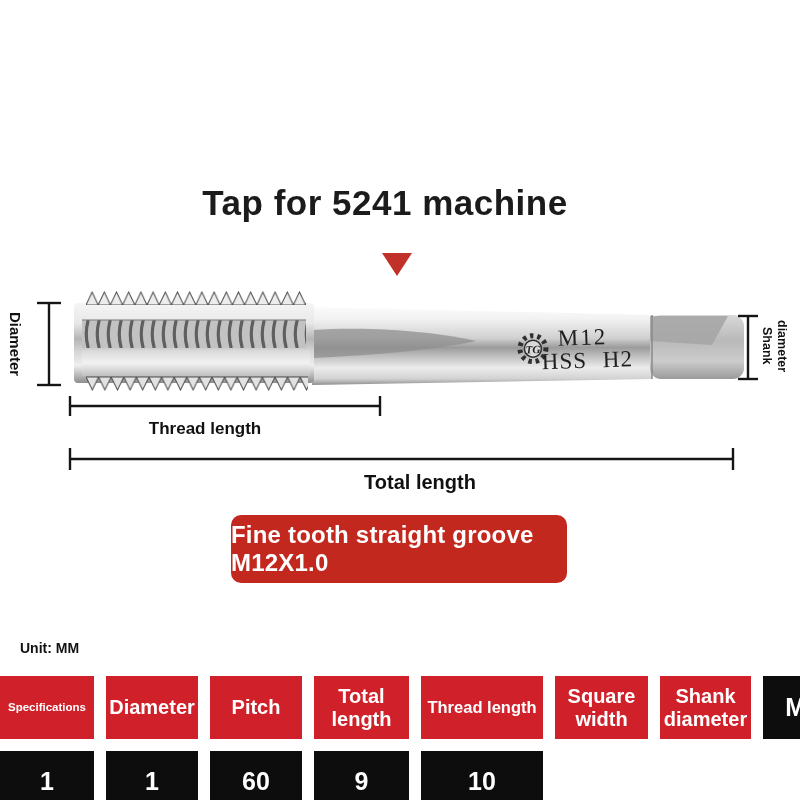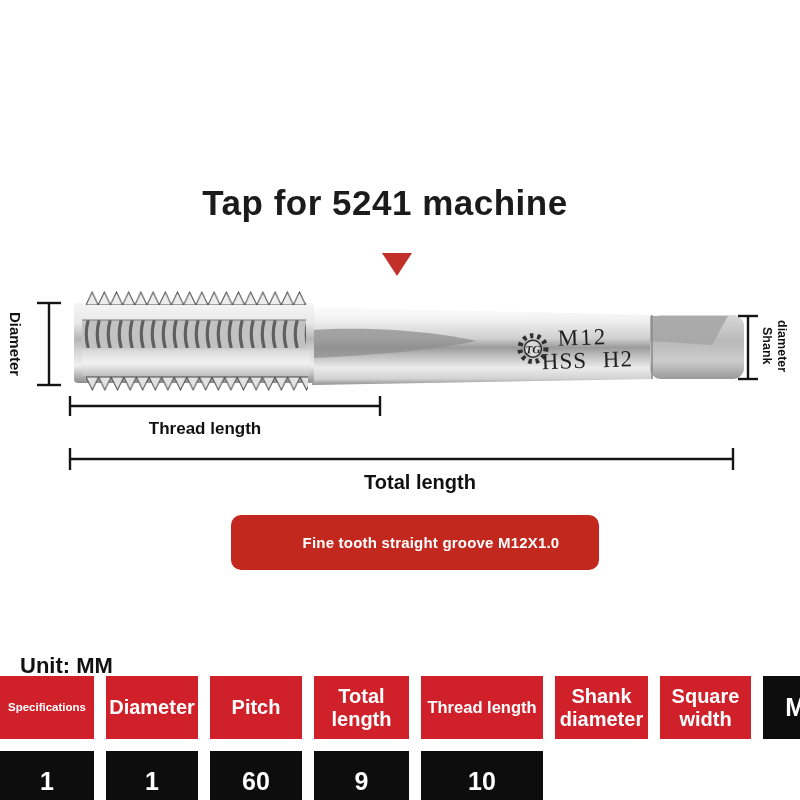--- a/index.html
+++ b/index.html
@@ -16,26 +16,26 @@
   .diagram-svg{position:absolute;top:270px;left:0;width:800px;height:230px;}
 
   .vlabel{position:absolute;writing-mode:vertical-lr;font-weight:700;color:#111;text-align:center;}
   .diameter-label{left:7px;top:302px;height:84px;font-size:15px;}
   .shank-label{left:758px;top:309px;height:74px;font-size:12.5px;line-height:1.25;}
   .shank-label span{display:block;}
   .hlabel{position:absolute;font-weight:700;color:#111;text-align:center;}
   .thread-label{left:85px;top:419px;width:240px;font-size:17px;}
   .total-label{left:300px;top:471px;width:240px;font-size:20px;}
 
-  .badge{position:absolute;top:515px;left:231px;width:336px;height:55px;
+  .badge{position:absolute;top:515px;left:231px;width:336px;height:68px;
     background:var(--badge-red,#c3281e);border-radius:10px;color:#fff;
     display:flex;align-items:center;justify-content:center;
-    font-size:15px;font-weight:700;letter-spacing:.2px;padding-left:32px;}
+    font-size:24px;font-weight:700;letter-spacing:.2px;}
 
-  .unit{position:absolute;top:640px;left:20px;font-size:22px;font-weight:700;color:#111;margin-top:13px;}
+  .unit{position:absolute;top:640px;left:20px;font-size:14px;font-weight:700;color:#111;}
 
   .spec-table{position:absolute;top:676px;left:0;width:800px;background:#fff;
     display:grid;grid-template-columns:94px 92px 92px 95px 122px 93px 91px 93px;
     grid-template-rows:63px 61px;column-gap:4px;row-gap:0;gap:12px;}
   .th{background:var(--header-red,#d0202a);color:#fff;font-weight:700;font-size:20px;
     line-height:1.12;display:flex;align-items:center;justify-content:center;text-align:center;padding:0 2px;box-sizing:border-box;}
   .th.small{font-size:11.5px;}
   .th.mid{font-size:16.5px;}
   .td{background:var(--row-black,#0d0d0d);color:#fff;font-weight:700;font-size:25px;
     display:flex;align-items:center;justify-content:center;text-align:center;}
@@ -153,22 +153,22 @@
   <div class="badge">Fine tooth straight groove M12X1.0</div>
 
   <div class="unit">Unit: MM</div>
 
   <div class="spec-table">
     <div class="th small">Specifications</div>
     <div class="th">Diameter</div>
     <div class="th">Pitch</div>
     <div class="th">Total length</div>
     <div class="th mid">Thread length</div>
+    <div class="th">Square width</div>
     <div class="th">Shank diameter</div>
-    <div class="th">Square width</div>
 
     <div class="td">M12</div>
     <div class="td">1</div>
     <div class="td">1</div>
     <div class="td">60</div>
     <div class="td">9</div>
     <div class="td">10</div>
   </div>
 
 </div>

